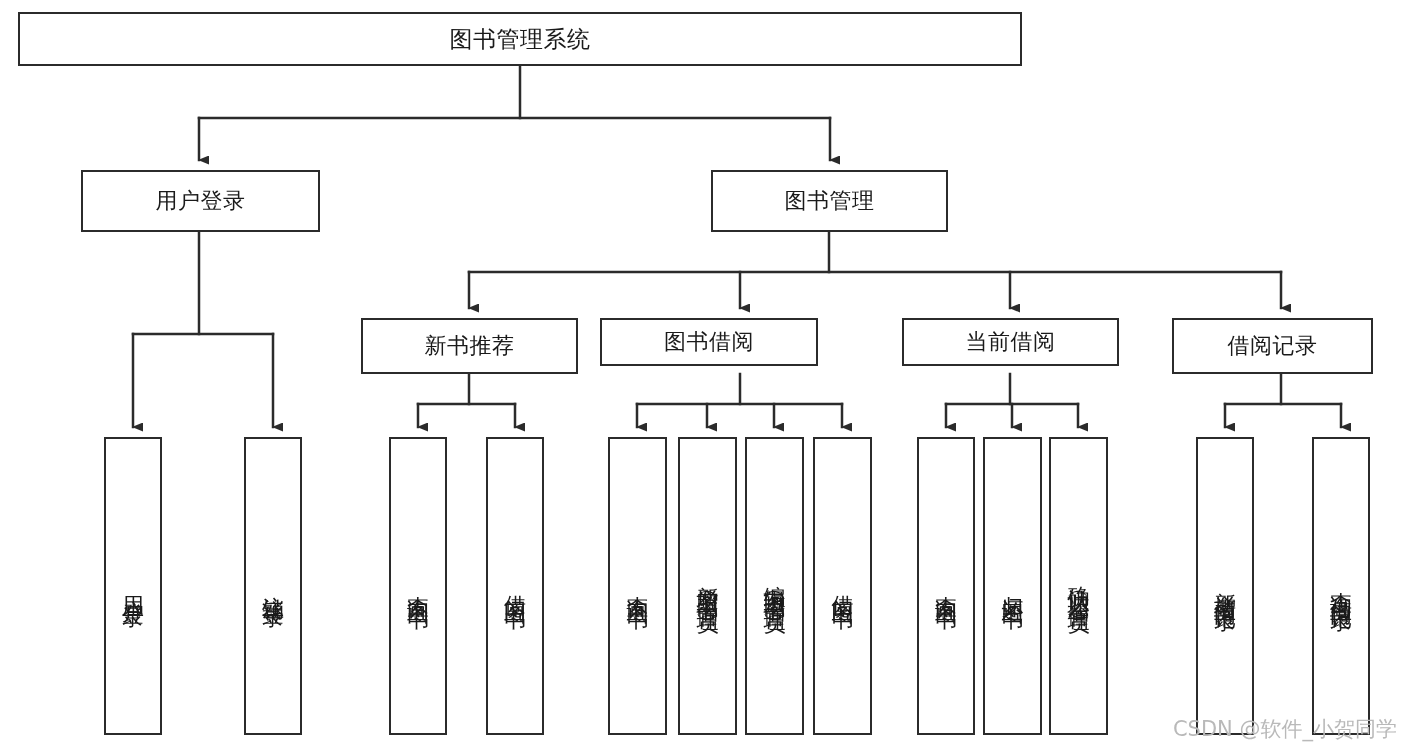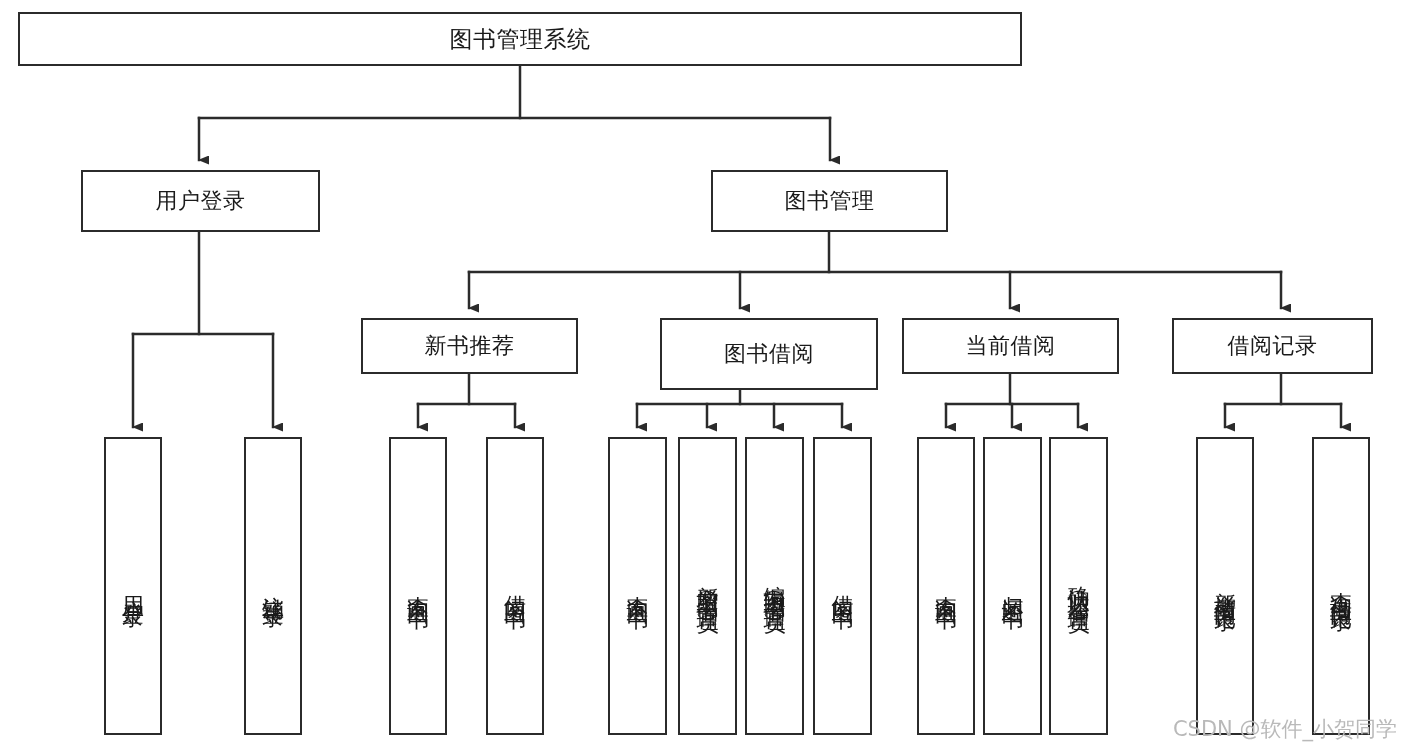--- a/index.html
+++ b/index.html
@@ -128,24 +128,24 @@
   <div class="node-box horiz" style="left:81px; top:170px; width:239px; height:62px;">
     <span class="node-label">用户登录</span>
   </div>
   <div class="node-box horiz" style="left:711px; top:170px; width:237px; height:62px;">
     <span class="node-label">图书管理</span>
   </div>
 
   <div class="node-box horiz" style="left:361px; top:318px; width:217px; height:56px;">
     <span class="node-label">新书推荐</span>
   </div>
-  <div class="node-box horiz" style="left:660px; top:318px; width:218px; height:72px;">
+  <div class="node-box horiz" style="left:600px; top:318px; width:218px; height:48px;">
     <span class="node-label">图书借阅</span>
   </div>
-  <div class="node-box horiz" style="left:902px; top:318px; width:217px; height:56px;">
+  <div class="node-box horiz" style="left:902px; top:318px; width:217px; height:48px;">
     <span class="node-label">当前借阅</span>
   </div>
   <div class="node-box horiz" style="left:1172px; top:318px; width:201px; height:56px;">
     <span class="node-label">借阅记录</span>
   </div>
 
   <div class="node-box vert" style="left:104px; top:437px; width:58px; height:298px;">
     <span class="node-label">用户登录</span>
   </div>
   <div class="node-box vert" style="left:244px; top:437px; width:58px; height:298px;">

